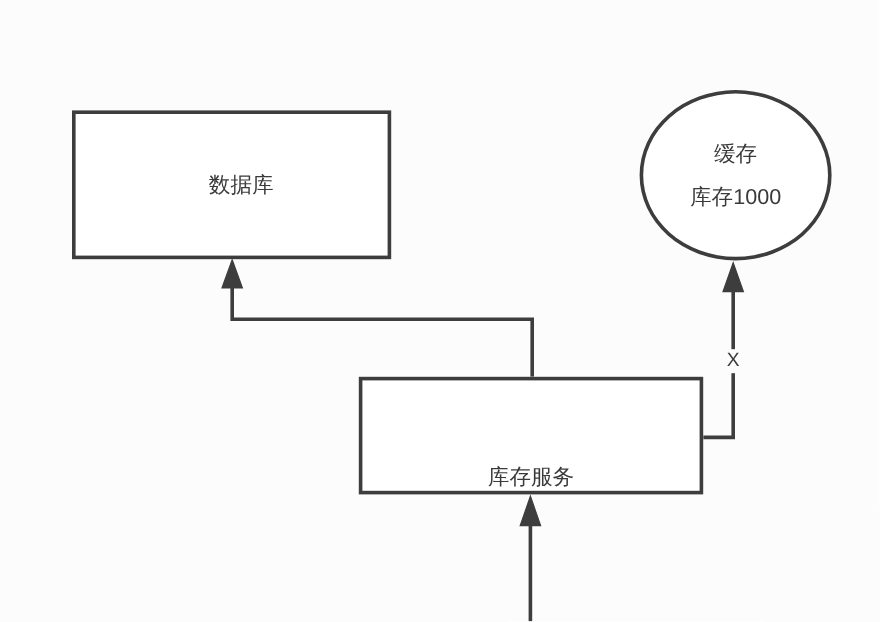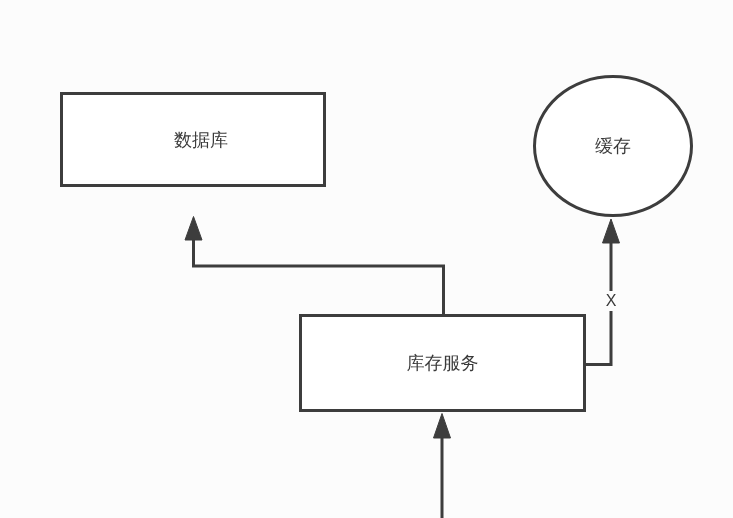--- a/index.html
+++ b/index.html
@@ -32,36 +32,37 @@
     align-items: center;
     justify-content: center;
     text-align: center;
     font-size: 18px;
     line-height: 24px;
   }
   .node.rect-db {
     left: 60px;
     top: 92px;
     width: 266px;
-    height: 95px;
+    height: 124px;
     padding-left: 16px;
   }
   .node.circle-cache {
     left: 533px;
     top: 75px;
     width: 160px;
     height: 142px;
     border-radius: 50%;
     gap: 12px;
   }
   .node.rect-service {
     left: 299px;
     top: 314px;
     width: 287px;
     height: 98px;
+    justify-content: flex-end;
   }
   .edge-label {
     position: absolute;
     left: 611px;
     top: 301px;
     transform: translate(-50%, -50%);
     background: var(--bg, #fcfcfc);
     padding: 2px 3px;
     font-size: 16px;
     line-height: 16px;
@@ -85,20 +86,21 @@
       <polygon points="442,413.5 433.5,438 450.5,438"></polygon>
     </g>
   </svg>
 
   <div class="node rect-db">
     <div>数据库</div>
   </div>
 
   <div class="node circle-cache">
     <div>缓存</div>
+    <div>库存1000</div>
   </div>
 
   <div class="node rect-service">
     <div>库存服务</div>
   </div>
 
   <div class="edge-label">X</div>
 
 </div>
 

